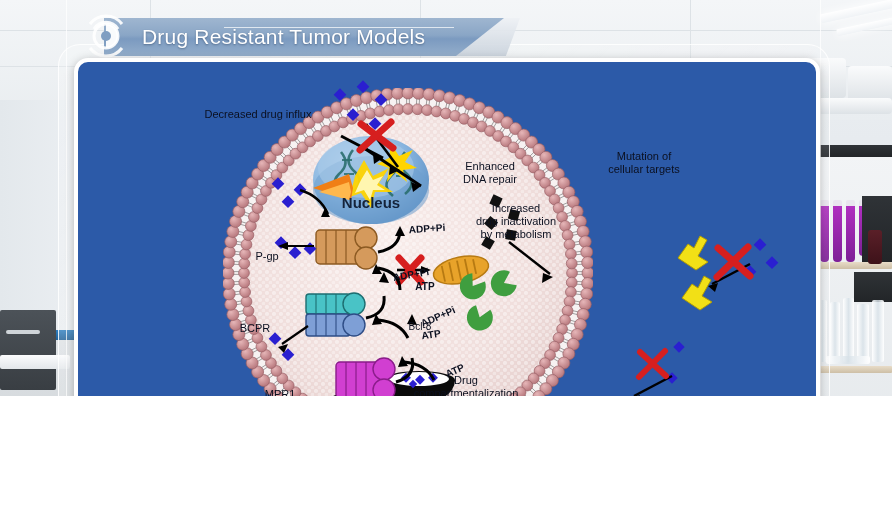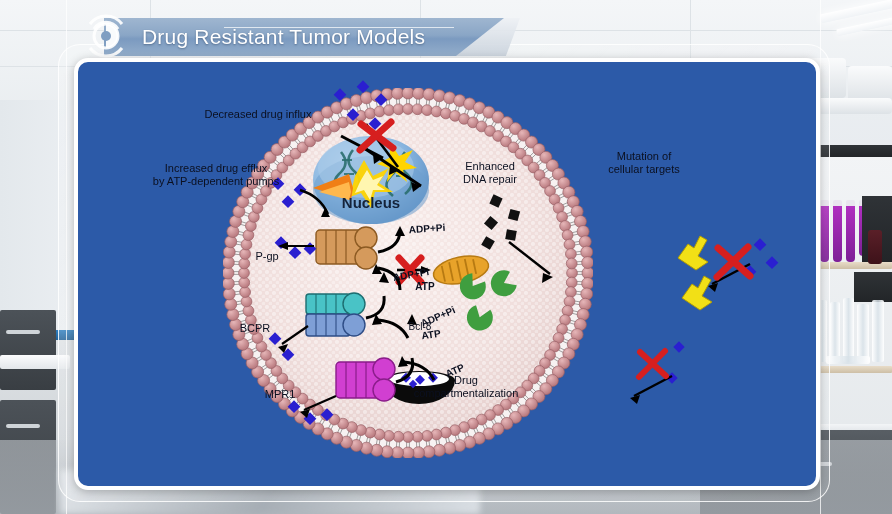--- a/index.html
+++ b/index.html
@@ -1,17 +1,17 @@
 <!DOCTYPE html>
 <html><head>
 <meta charset="utf-8">
 <style>
   html,body{margin:0;padding:0;background:#fff;}
   body{width:892px;height:514px;overflow:hidden;font-family:"Liberation Sans",sans-serif;}
-  #stage{position:relative;width:892px;height:514px;overflow:hidden;}
+  #stage{position:relative;width:892px;height:396px;overflow:hidden;}
 
   
   .bg{position:absolute;inset:0;background:linear-gradient(180deg,#eef1f4 0%,#e7ebef 35%,#dfe4e8 60%,#d2d7db 100%);}
   .ceiling{position:absolute;left:0;top:0;width:892px;height:120px;
            background:linear-gradient(180deg,#f4f6f8,#e9edf0);}
   .ceil-line{position:absolute;background:#dde2e6;height:1px;}
   .ceil-v{position:absolute;background:#dde2e6;width:1px;}
   .lightstrip{position:absolute;background:linear-gradient(180deg,#ffffff,#f0f3f6);
               box-shadow:0 0 10px rgba(255,255,255,.9);border-radius:2px;}
   .wall-left{position:absolute;left:0;top:100px;width:120px;height:230px;
@@ -837,24 +837,25 @@
         </g>
         <path d="M594 314 L556 334" stroke="#000" stroke-width="2.4" fill="none"></path>
         <polygon points="552,336 562,333 559,342" fill="#000"></polygon>
         <g stroke="#d61f1f" stroke-width="6" stroke-linecap="round">
           <line x1="562" y1="290" x2="588" y2="314"></line>
           <line x1="587" y1="289" x2="561" y2="315"></line>
         </g>
       </svg>
 
       <div class="lbl" style="left:90px;top:46px;width:180px">Decreased drug influx</div>
-      <div class="lbl" style="left:48px;top:100px;width:180px;white-space:pre-line">Increased drug efflux
-by ATP-dependent pumps</div>
       <div class="lbl" style="left:352px;top:98px;width:120px;white-space:pre-line">Enhanced
 DNA repair</div>
+      <div class="lbl" style="left:370px;top:140px;width:136px;white-space:pre-line">Increased
+drug inactivation
+by metabolism</div>
       <div class="lbl" style="left:504px;top:88px;width:124px;white-space:pre-line">Mutation of
 cellular targets</div>
       <div class="lbl sm" style="left:316px;top:258px;width:52px">Bcl-8</div>
       <div class="lbl" style="left:308px;top:312px;width:160px;white-space:pre-line">Drug
 compartmentalization</div>
       <div class="lbl" style="left:159px;top:188px;width:60px">P-gp</div>
       <div class="lbl" style="left:145px;top:260px;width:64px">BCPR</div>
       <div class="lbl" style="left:170px;top:326px;width:64px">MPR1</div>
 
       <div class="lbl b sm" style="left:324px;top:160px;width:50px;transform:rotate(-4deg)">ADP+Pi</div>

